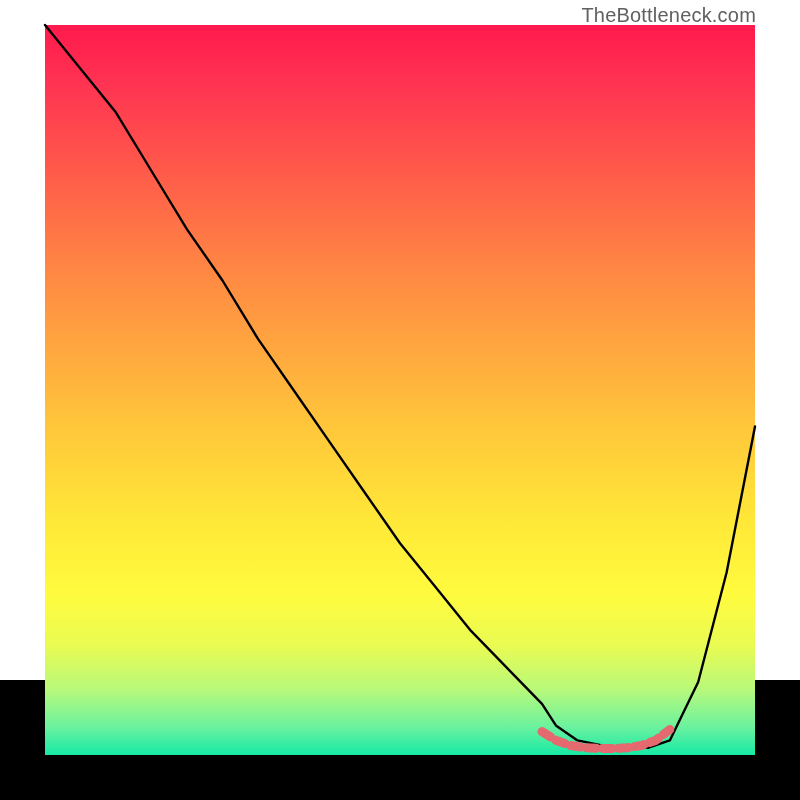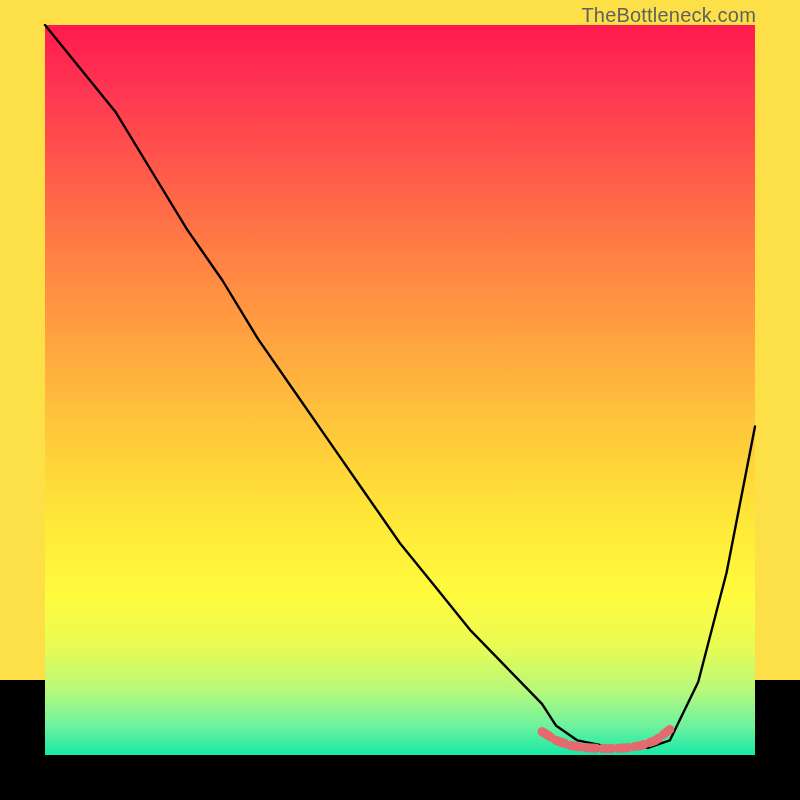--- a/index.html
+++ b/index.html
@@ -8,21 +8,21 @@
     width: 800px;
     height: 800px;
     background: #000;
     font-family: Arial, Helvetica, sans-serif;
     overflow: hidden;
   }
   .frame {
     position: relative;
     width: 800px;
     height: 680px;
-    background: #fde047;
+    background: #ffffff;
   }
   .plot-area {
     position: absolute;
     left: 45px;
     top: 25px;
     width: 710px;
     height: 730px;
     background: linear-gradient(to bottom,
       #ff1a4d 0%,
       #ff3352 8%,

